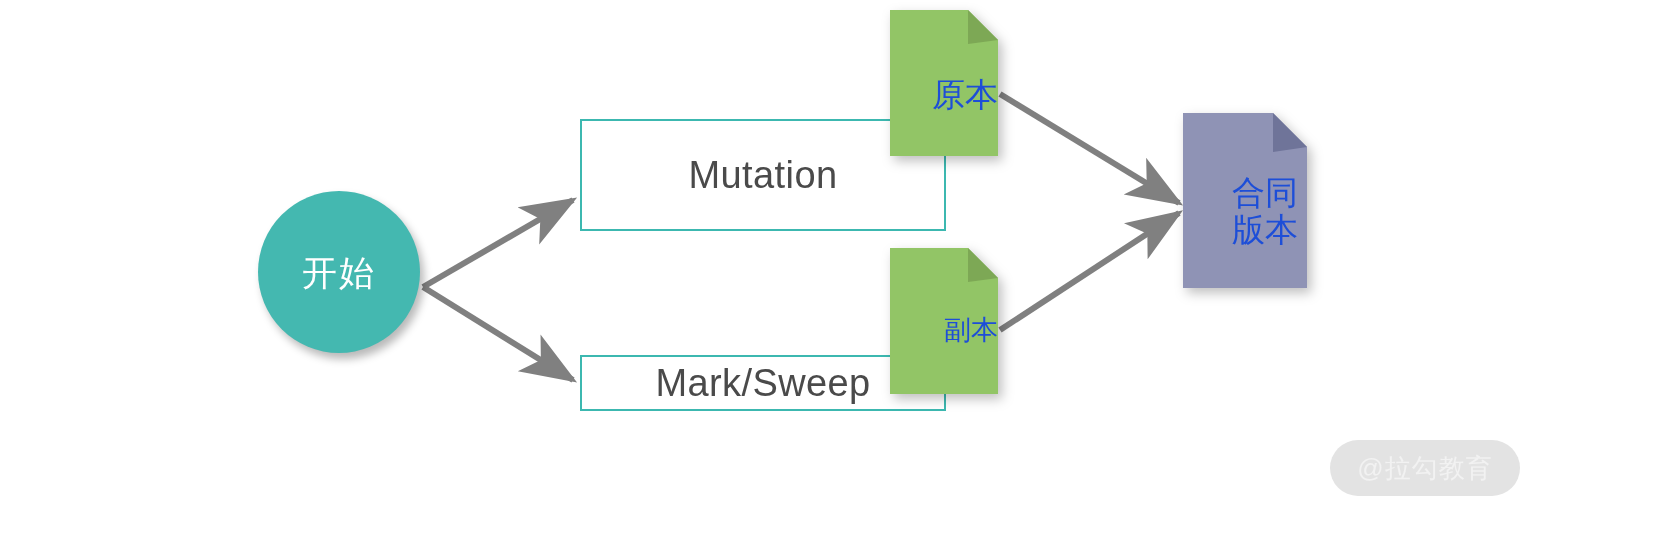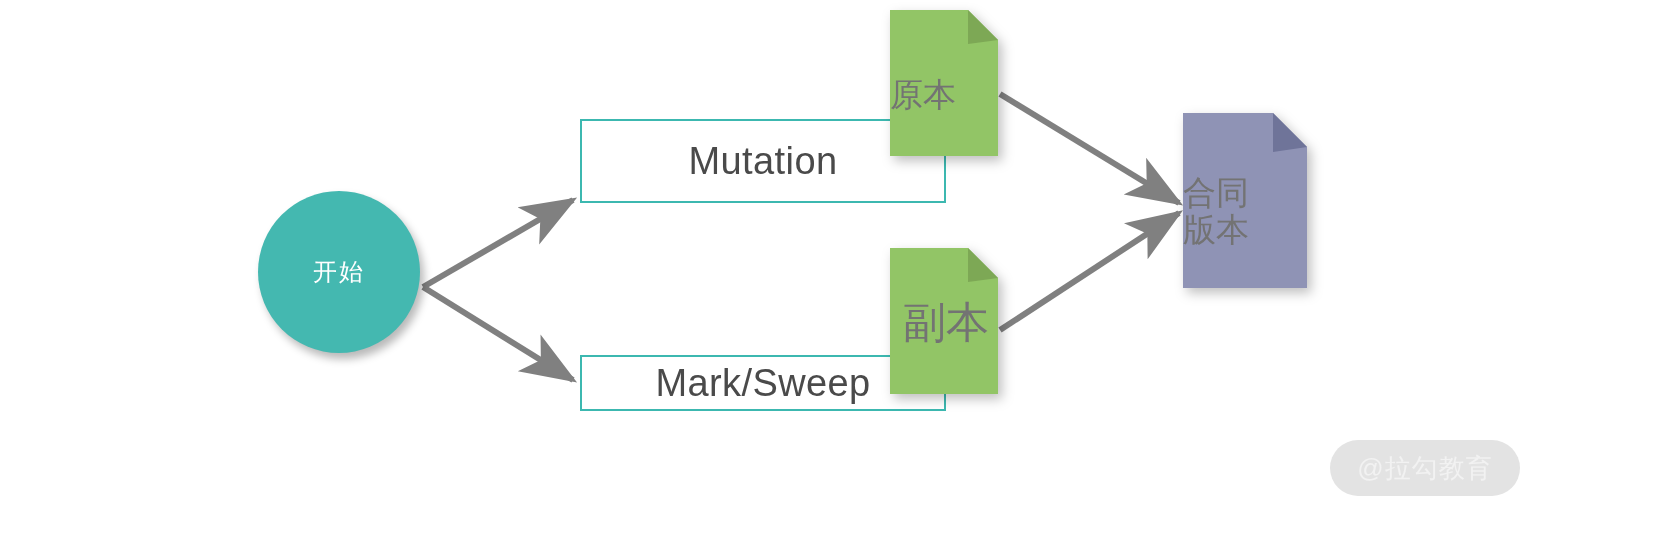--- a/index.html
+++ b/index.html
@@ -20,64 +20,64 @@
   .start-node{
     position:absolute;
     left:258px;top:191px;
     width:162px;height:162px;
     border-radius:50%;
     display:flex;align-items:center;justify-content:center;
     box-shadow:4px 6px 9px rgba(0,0,0,0.28);
   }
   .start-node .label{
     color:#ffffff;
-    font-size:24px;
+    font-size:35px;
     letter-spacing:2px;
     line-height:1;
     white-space:nowrap;
   }
 
   
   .proc-box{
     position:absolute;
     background:#ffffff;
     border:2px solid #3cb8b0;
     box-sizing:border-box;
     display:flex;align-items:center;justify-content:center;
   }
   .proc-box .label{
     color:#4a4a4a;
     font-size:38px;
     white-space:nowrap;
     letter-spacing:0.4px;
   }
-  #box-mutation{left:580px;top:119px;width:366px;height:84px;}
+  #box-mutation{left:580px;top:119px;width:366px;height:112px;}
   #box-marksweep{left:580px;top:355px;width:366px;height:56px;}
 
   
   .doc{
     position:absolute;
     filter:drop-shadow(4px 5px 6px rgba(0,0,0,0.25));
   }
   .doc svg{display:block;}
   .doc .doc-label{
     position:absolute;
     left:0;right:0;
-    text-align:left;
-    color:#737373;
+    text-align:right;
+    color:#1d4ed8;
     line-height:1.12;
     pointer-events:none;
     white-space:pre-line;
   }
 
   #doc-original{left:890px;top:10px;width:108px;height:146px;}
   #doc-original .doc-label{top:67px;font-size:33px;}
 
   #doc-copy{left:890px;top:248px;width:108px;height:146px;}
-  #doc-copy .doc-label{top:50px;font-size:43px;padding-left:13px;}
+  #doc-copy .doc-label{top:67px;font-size:27px;padding-left:13px;}
 
   #doc-merged{left:1183px;top:113px;width:115px;height:175px;}
   #doc-merged .doc-label{top:62px;font-size:33px;}
 
   
   #watermark{
     position:absolute;
     left:1330px;top:440px;
     width:190px;height:56px;
     background:#e3e3e3;

